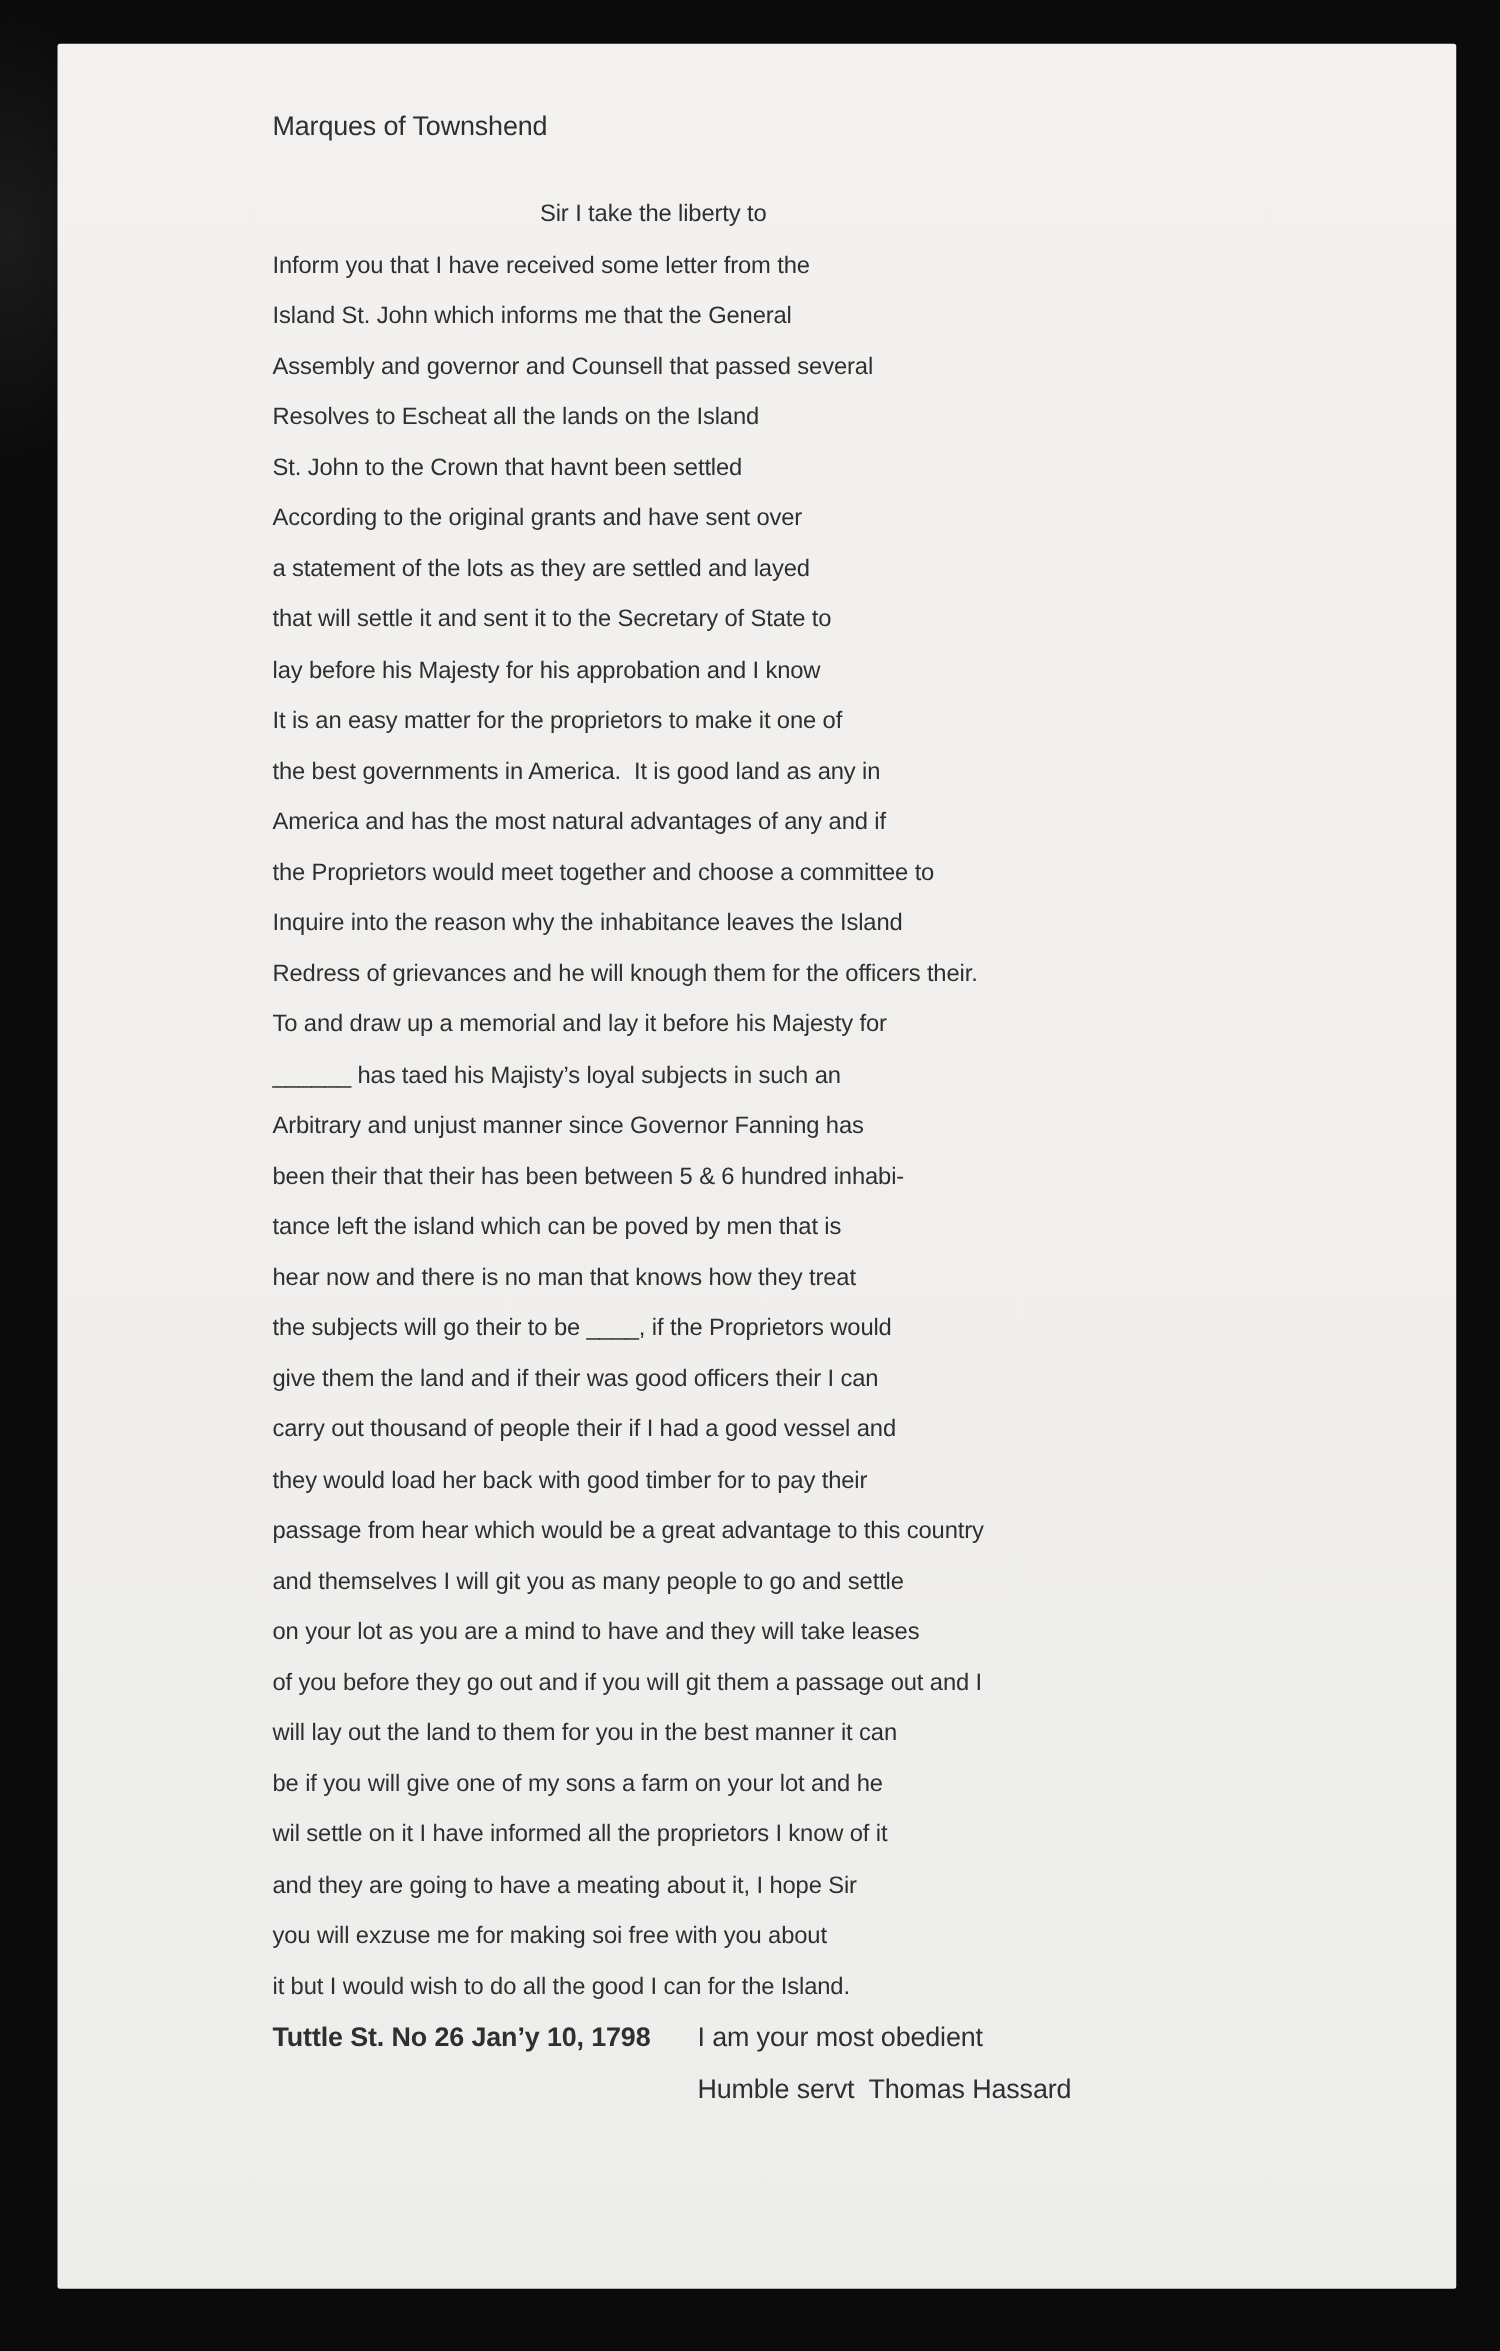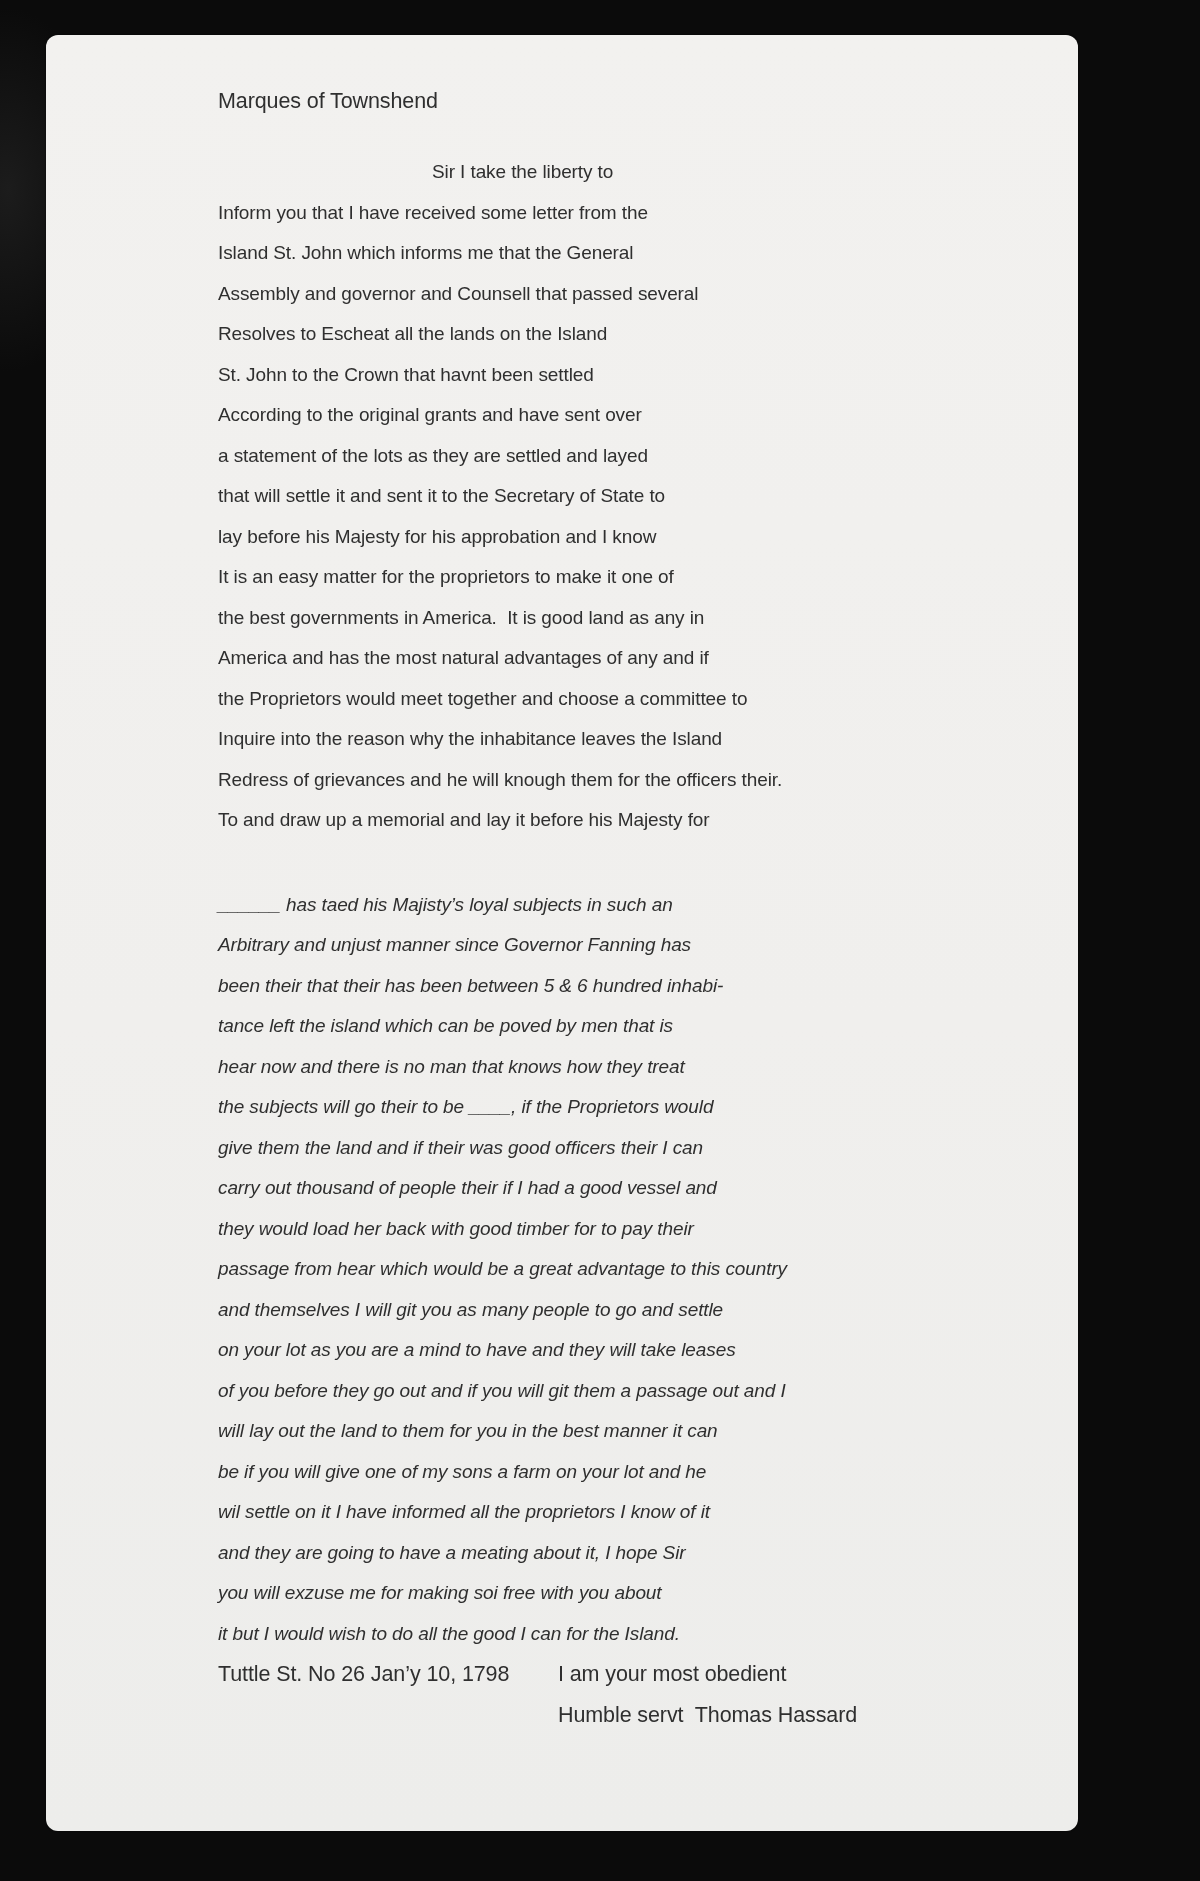--- a/index.html
+++ b/index.html
@@ -18,25 +18,25 @@
     position: absolute;
     inset: 0;
     background:
       radial-gradient(ellipse 140px 260px at 8px 190px, #1c1c1c 0%, rgba(11,11,11,0) 70%),
       #0b0b0b;
   }
   .paper {
     position: absolute;
     left: 46px;
     top: 35px;
-    width: 1032px;
+    width: 1119px;
     height: 1796px;
     background: linear-gradient(180deg, #f2f1ef 0%, #f0efed 55%, #ededeb 100%);
     box-shadow: 0 0 2px rgba(0,0,0,0.55);
-    border-radius: 12px;
+    border-radius: 2px;
     color: #2f2f2f;
   }
   .content {
     position: absolute;
     left: 172px;
     top: 46px;
     right: 30px;
   }
   .heading {
     font-size: 21.5px;
@@ -48,34 +48,33 @@
   .para .line {
     font-size: 19px;
     line-height: 40.5px;
     letter-spacing: -0.1px;
     white-space: pre;
   }
   .para1 .line:first-child {
     padding-left: 214px;
   }
   .para2 {
-    margin-top: 44px;
-    font-style: italic;
   }
   .sig-row {
     position: relative;
     font-size: 21.5px;
     line-height: 40.5px;
     letter-spacing: -0.1px;
     height: 40.5px;
   }
   .sig-row .sig-left {
     position: absolute;
     left: 0;
     white-space: pre;
+    font-weight: bold;
   }
   .sig-row .sig-right {
     position: absolute;
     left: 340px;
     white-space: pre;
     text-align: right;
   }
 </style>
 </head>
 <body>

